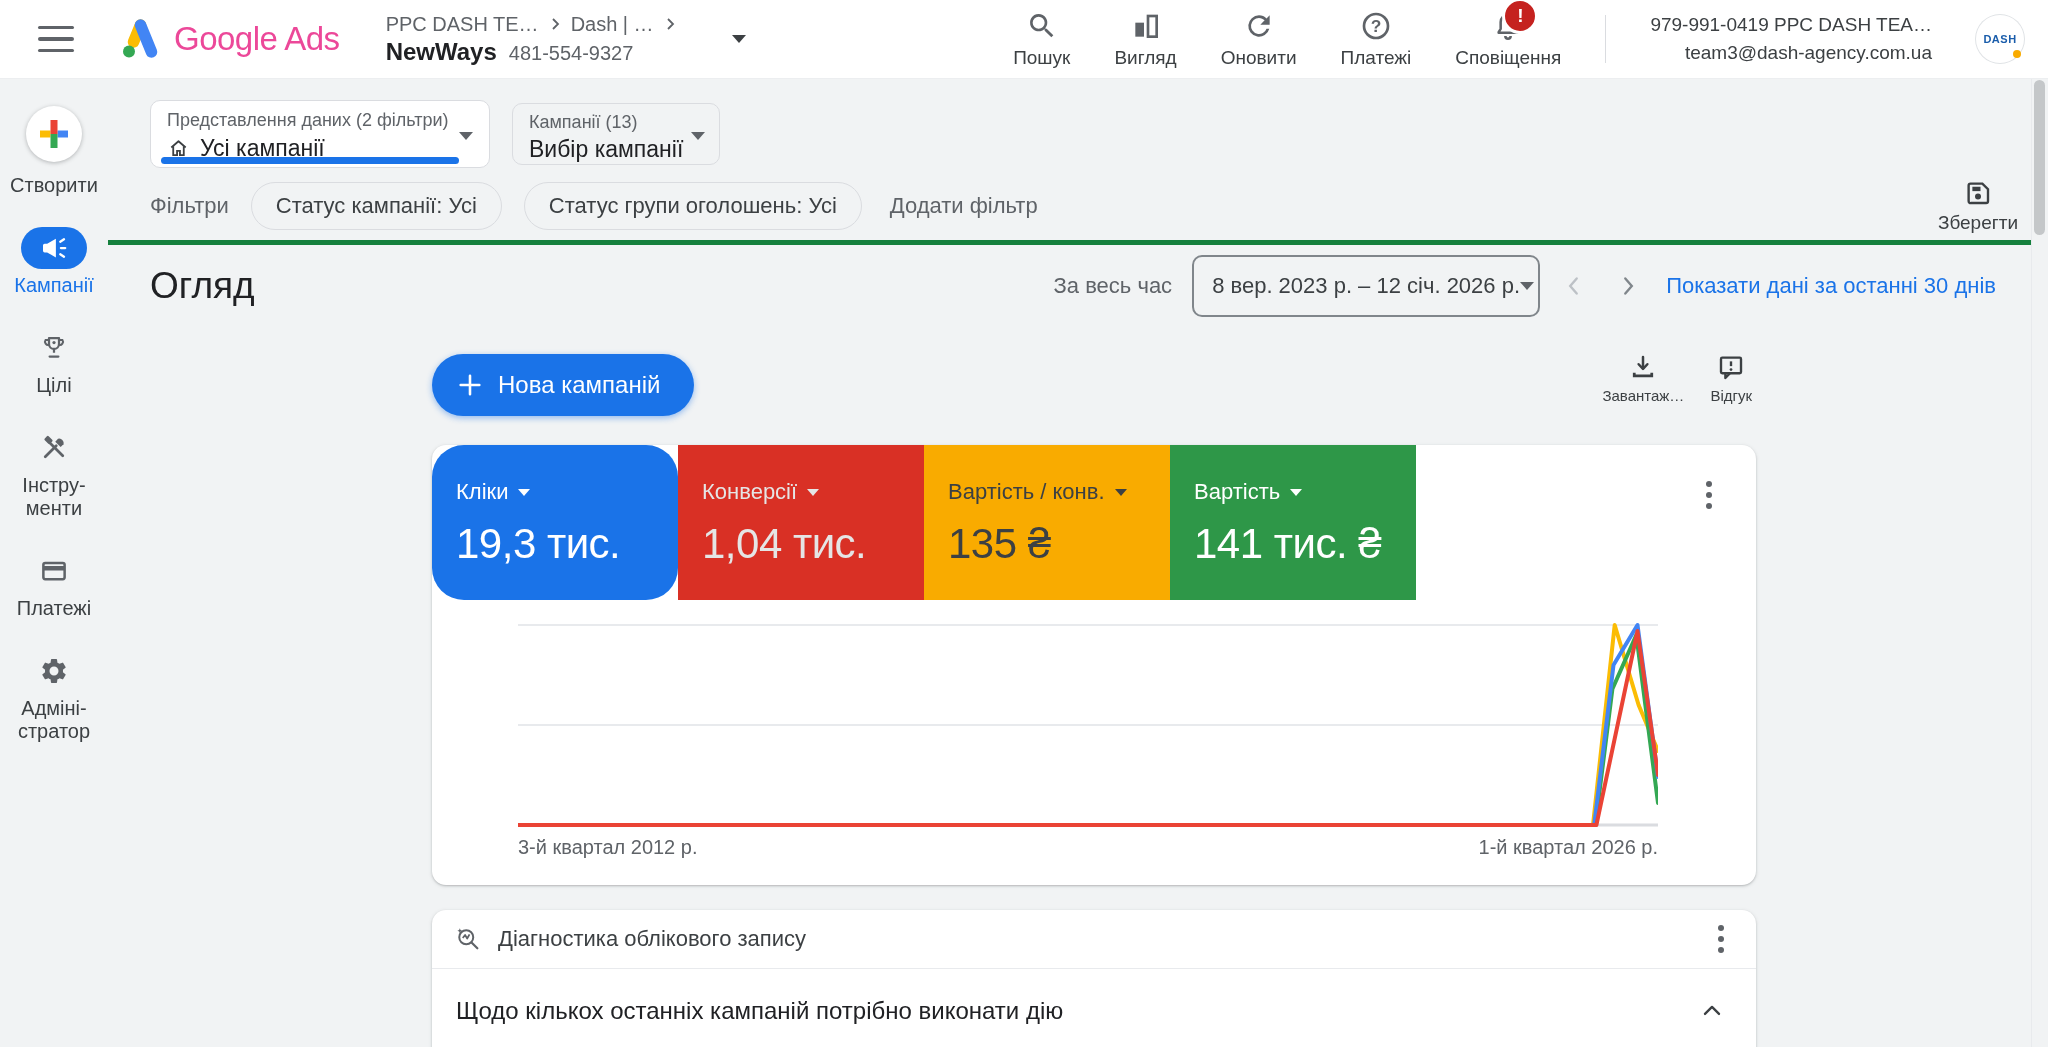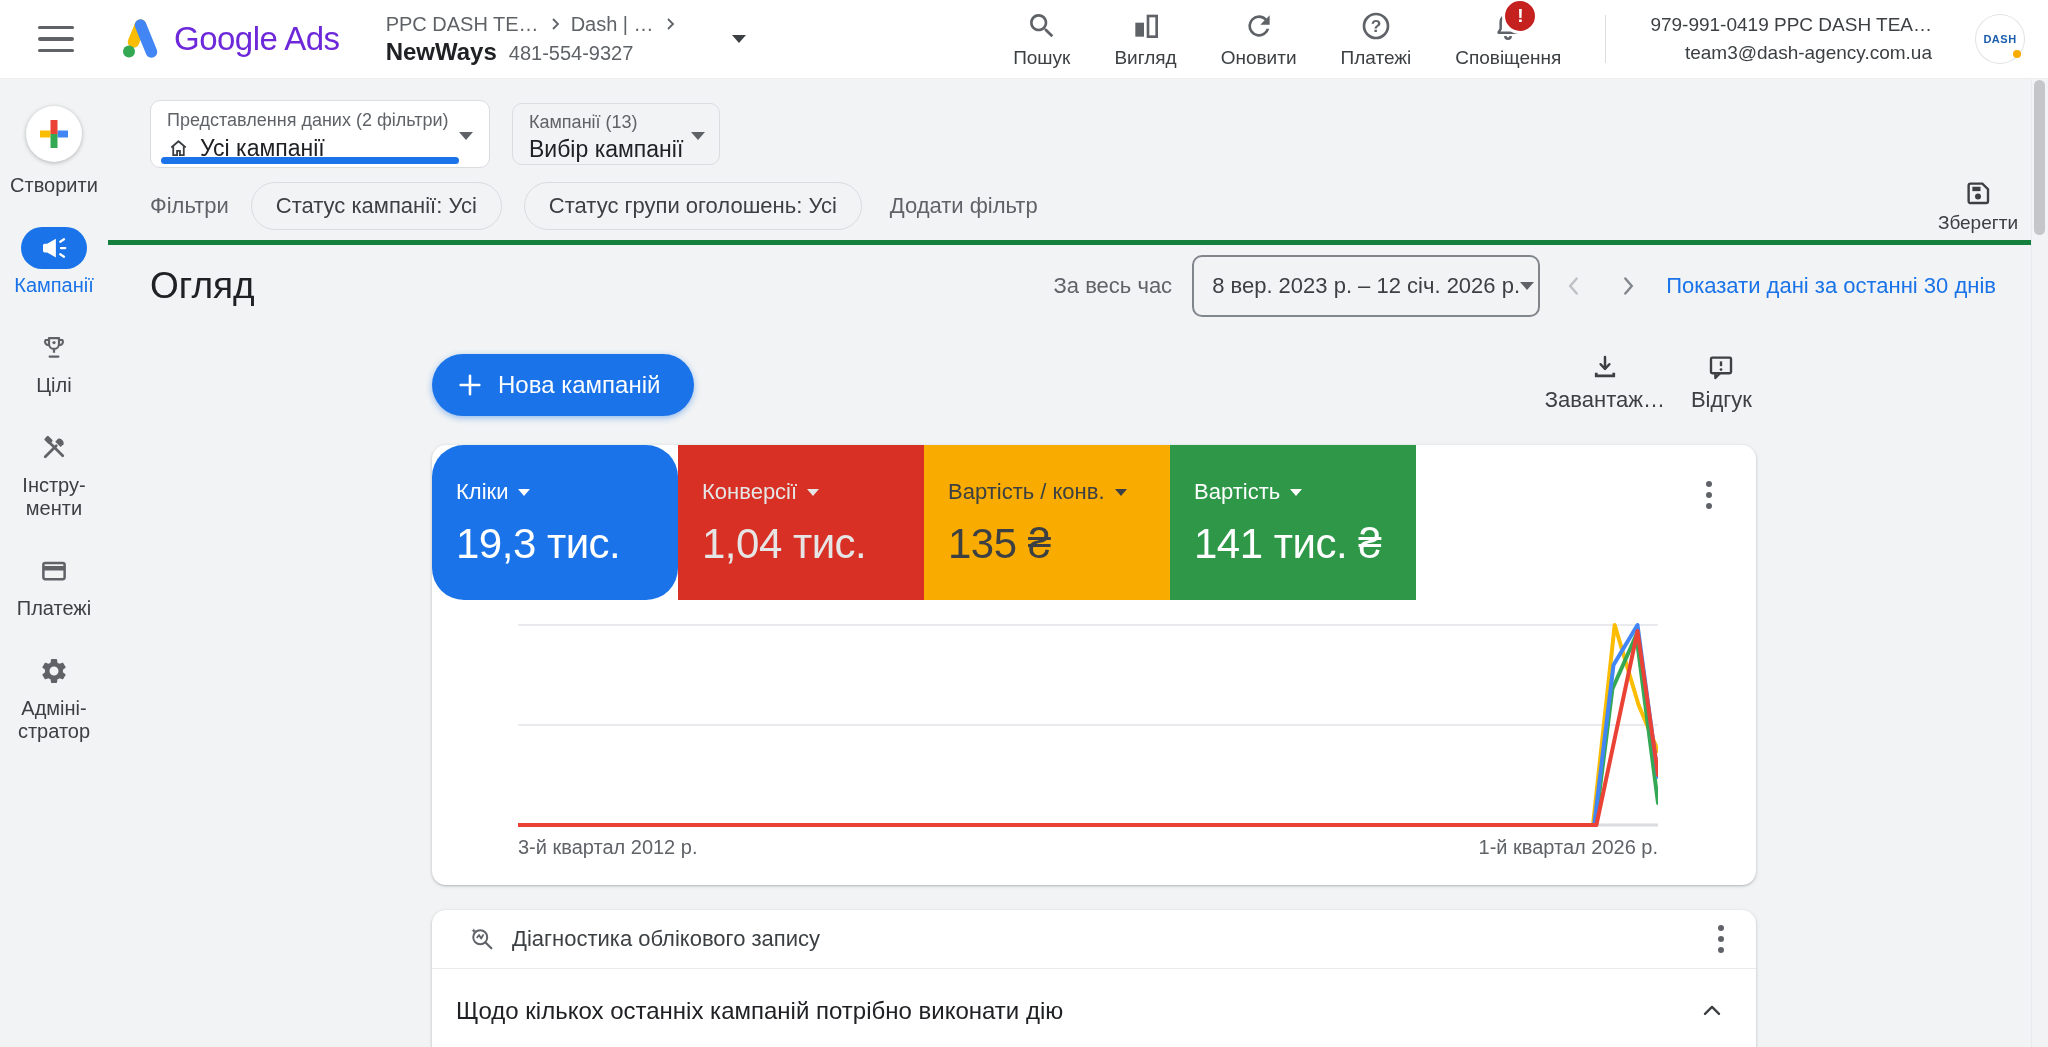--- a/index.html
+++ b/index.html
@@ -4,21 +4,21 @@
 <style>
   html,body{margin:0;padding:0;overflow:hidden;}
   body{width:2048px;height:1047px;background:#F1F3F4;font-family:"Liberation Sans","DejaVu Sans",sans-serif;color:#3C4043;position:relative;}
   svg{display:block;}
   
   .topbar{position:absolute;top:0;left:0;right:0;height:78px;background:#fff;border-bottom:1px solid #ECEEF0;display:flex;align-items:center;justify-content:space-between;z-index:20;}
   .tb-left{display:flex;align-items:center;height:100%;}
   .hamburger{margin-left:38px;width:36px;display:flex;flex-direction:column;gap:8px;cursor:pointer;}
   .hamburger span{height:3.5px;background:#5F6368;border-radius:2px;}
   .logo{display:flex;align-items:center;margin-left:44px;}
-  .logo-text{font-size:33px;color:#6d28d9;margin-left:10px;letter-spacing:-0.5px;}
+  .logo-text{font-size:33px;color:#ec4899;margin-left:10px;letter-spacing:-0.5px;}
   .acct-switch{display:flex;align-items:center;margin-left:46px;cursor:pointer;}
   .bc-col{display:flex;flex-direction:column;gap:2px;}
   .bc-row1{display:flex;align-items:center;gap:6px;font-size:20px;color:#5F6368;}
   .bc-row2{display:flex;align-items:baseline;gap:12px;}
   .acct-name{font-size:24px;color:#202124;font-weight:700;}
   .acct-id{font-size:20px;color:#5F6368;}
   .caret{width:0;height:0;border-left:7px solid transparent;border-right:7px solid transparent;border-top:8px solid #3C4043;display:inline-block;}
   .caret.gray{border-top-color:#5F6368;}
   .acct-switch .caret{margin-left:52px;}
   .tb-right{display:flex;align-items:center;gap:44px;margin-right:24px;}
@@ -60,34 +60,34 @@
   .ov-header{display:flex;align-items:center;height:92px;padding-left:42px;padding-right:36px;}
   .page-title{font-size:37px;font-weight:400;color:#202124;margin:0;}
   .ov-spacer{flex:1;}
   .all-time{font-size:22px;color:#5F6368;margin-right:20px;}
   .date-box{width:348px;height:62px;border:2px solid #80868B;border-radius:10px;box-sizing:border-box;display:flex;align-items:center;justify-content:space-between;padding:0 18px;font-size:22px;color:#3C4043;cursor:pointer;background:transparent;white-space:nowrap;}
   .chev-btn{width:40px;height:40px;display:flex;align-items:center;justify-content:center;cursor:pointer;margin-left:14px;}
   .chev-btn.disabled{cursor:default;}
   .last30-link{font-size:22px;color:#1A73E8;margin-left:18px;white-space:nowrap;cursor:pointer;}
   .new-campaign{position:absolute;left:324px;top:114px;height:62px;border-radius:31px;background:#1A73E8;color:#fff;border:none;display:flex;align-items:center;gap:14px;padding:0 34px 0 24px;font-size:24px;font-family:inherit;cursor:pointer;box-shadow:0 2px 6px rgba(26,115,232,.45);}
   .dl-fb{position:absolute;top:112px;right:280px;display:flex;gap:26px;}
-  .mini-action{display:flex;flex-direction:column;align-items:center;gap:5px;font-size:22px;color:#3C4043;cursor:pointer;}
+  .mini-action{display:flex;flex-direction:column;align-items:center;gap:5px;font-size:15px;color:#3C4043;cursor:pointer;}
   .overview-card{position:absolute;left:324px;top:205px;width:1324px;height:440px;background:#fff;border-radius:14px;box-shadow:0 1px 2px rgba(60,64,67,.25),0 1px 4px rgba(60,64,67,.12);overflow:hidden;}
   .metrics-row{display:flex;height:155px;}
   .metric{width:246px;box-sizing:border-box;padding:34px 0 0 24px;cursor:pointer;}
   .m-label{display:flex;align-items:center;gap:10px;font-size:22px;}
   .m-caret{width:0;height:0;border-left:6px solid transparent;border-right:6px solid transparent;border-top:7px solid currentColor;}
   .m-value{font-size:42px;margin-top:15px;letter-spacing:-0.5px;}
   .metrics-rest{flex:1;position:relative;}
   .kebab{position:absolute;right:40px;top:32px;display:flex;flex-direction:column;gap:5px;cursor:pointer;padding:4px;}
   .kebab i{width:6px;height:6px;border-radius:50%;background:#5F6368;}
   .chart-area{margin:22px 0 0 86px;width:1140px;}
   .axis-labels{display:flex;justify-content:space-between;font-size:20px;color:#5F6368;margin-top:8px;}
   .diag-card{position:absolute;left:324px;top:670px;width:1324px;height:230px;background:#fff;border-radius:14px;box-shadow:0 1px 2px rgba(60,64,67,.25),0 1px 4px rgba(60,64,67,.12);}
-  .diag-header{height:58px;display:flex;align-items:center;gap:16px;padding:0 28px 0 36px;border-bottom:1px solid #E8EAED;}
+  .diag-header{height:58px;display:flex;align-items:center;gap:16px;padding:0 28px 0 22px;border-bottom:1px solid #E8EAED;}
   .diag-title{font-size:22px;color:#3C4043;}
   .diag-header .kebab{position:static;margin-left:auto;}
   .diag-headline{display:flex;align-items:center;padding:28px 30px 0 24px;cursor:pointer;}
   .headline-text{font-size:24px;color:#202124;}
   .collapse-btn{margin-left:auto;cursor:pointer;}
   
   .scroll-track{position:absolute;right:0;top:78px;bottom:0;width:16px;background:#F1F3F4;border-left:1px solid #E8EAED;}
   .scroll-thumb{position:absolute;top:2px;left:2px;width:11px;height:155px;background:#C4C7C9;border-radius:6px;cursor:pointer;}
 </style>
 </head>

